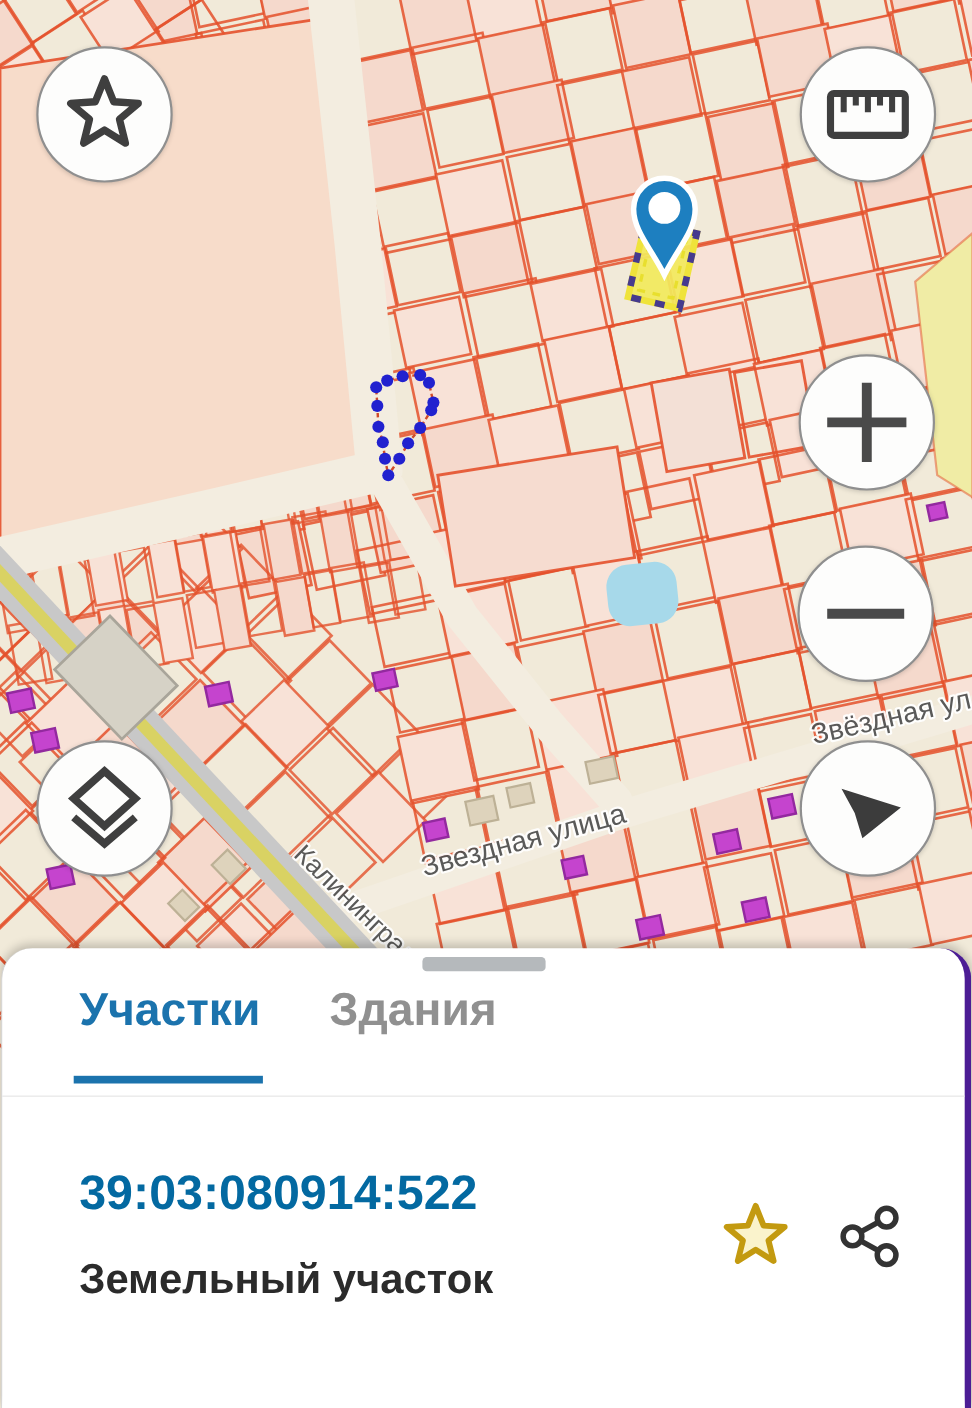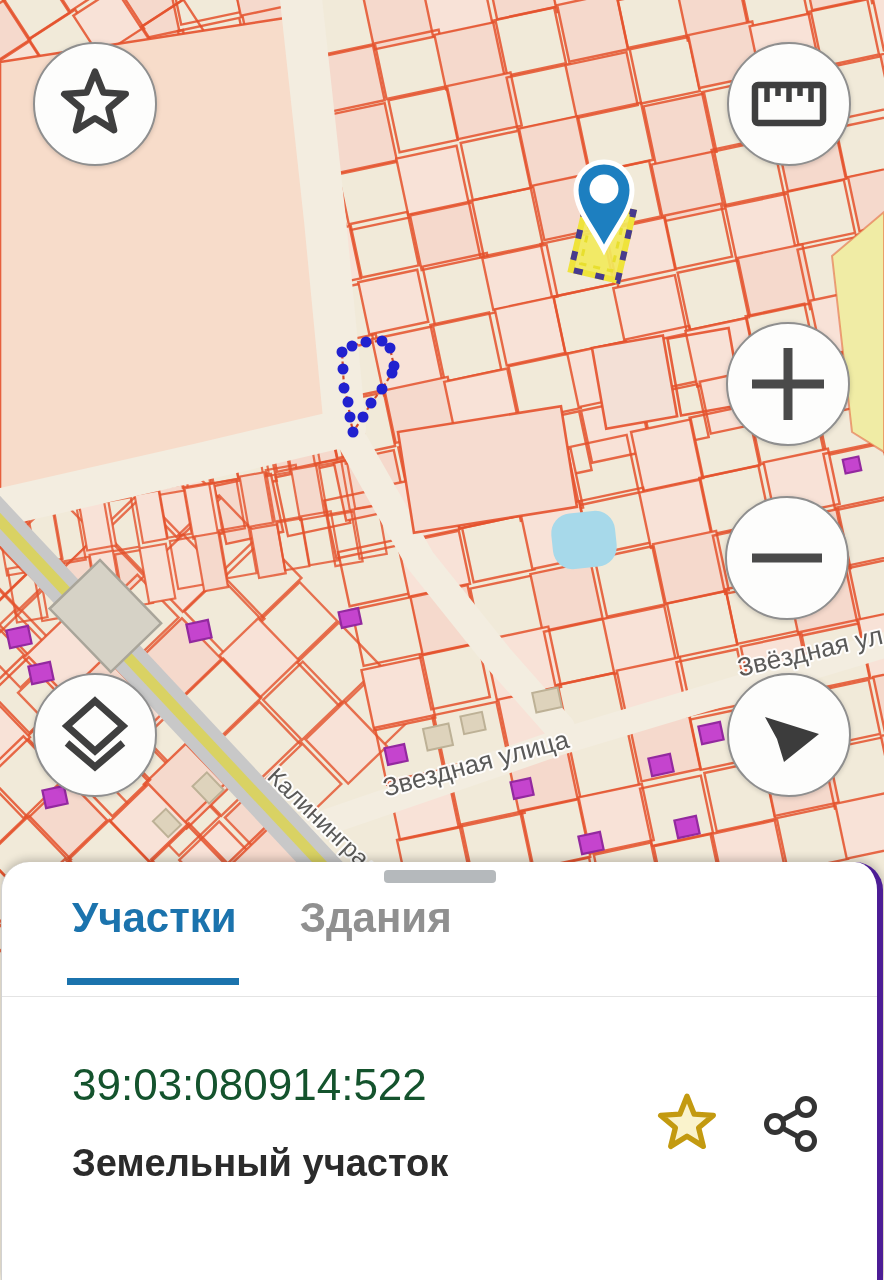--- a/index.html
+++ b/index.html
@@ -33,21 +33,21 @@
     position:absolute;left:50%;margin-left:-56px;top:8px;
     width:112px;height:13px;border-radius:4px;background:#b5b9bc;
   }
   .tabs{position:absolute;left:70px;top:32px;display:flex;gap:63px;}
   .tab{font-size:42px;font-weight:700;color:#909090;background:none;border:none;
        padding:0;font-family:"Liberation Sans",sans-serif;cursor:pointer;}
   .tab.active{color:#1b73ad;}
   .tab-underline{position:absolute;left:65px;top:116px;width:172px;height:7px;background:#1b73ad;}
   .tab-hairline{position:absolute;left:0;right:0;top:134px;height:1px;background:#e4e4e4;}
   .parcel-info{position:absolute;left:70px;top:198px;}
-  .cad-number{font-size:44px;font-weight:400;color:#14532d;letter-spacing:0;}
+  .cad-number{font-size:44px;font-weight:700;color:#0369a1;letter-spacing:0;}
   .cad-type{font-size:38px;font-weight:700;color:#2b2b2b;margin-top:32px;}
   .sheet-actions{position:absolute;right:56px;top:228px;display:flex;align-items:center;gap:40px;}
   .icon-btn{background:none;border:none;padding:0;cursor:pointer;display:block;}
   
   text.street{
     font-family:"Liberation Sans",sans-serif;
     fill:#4e4e4e;stroke:#ffffff;stroke-width:4px;paint-order:stroke;
     stroke-linejoin:round;opacity:.92;
   }
 </style>

